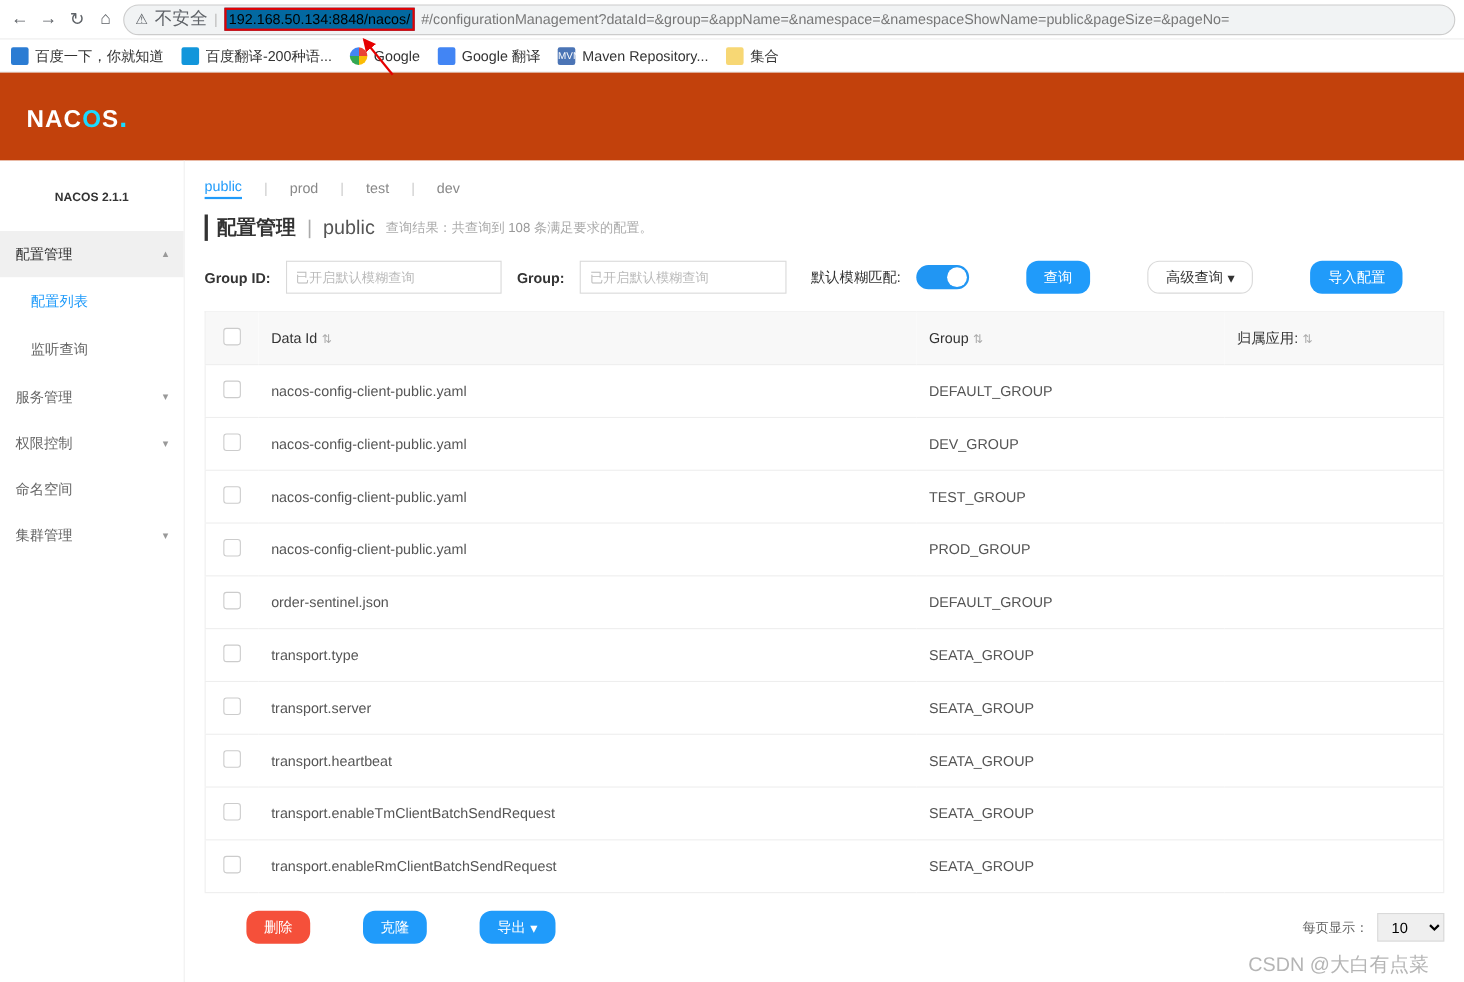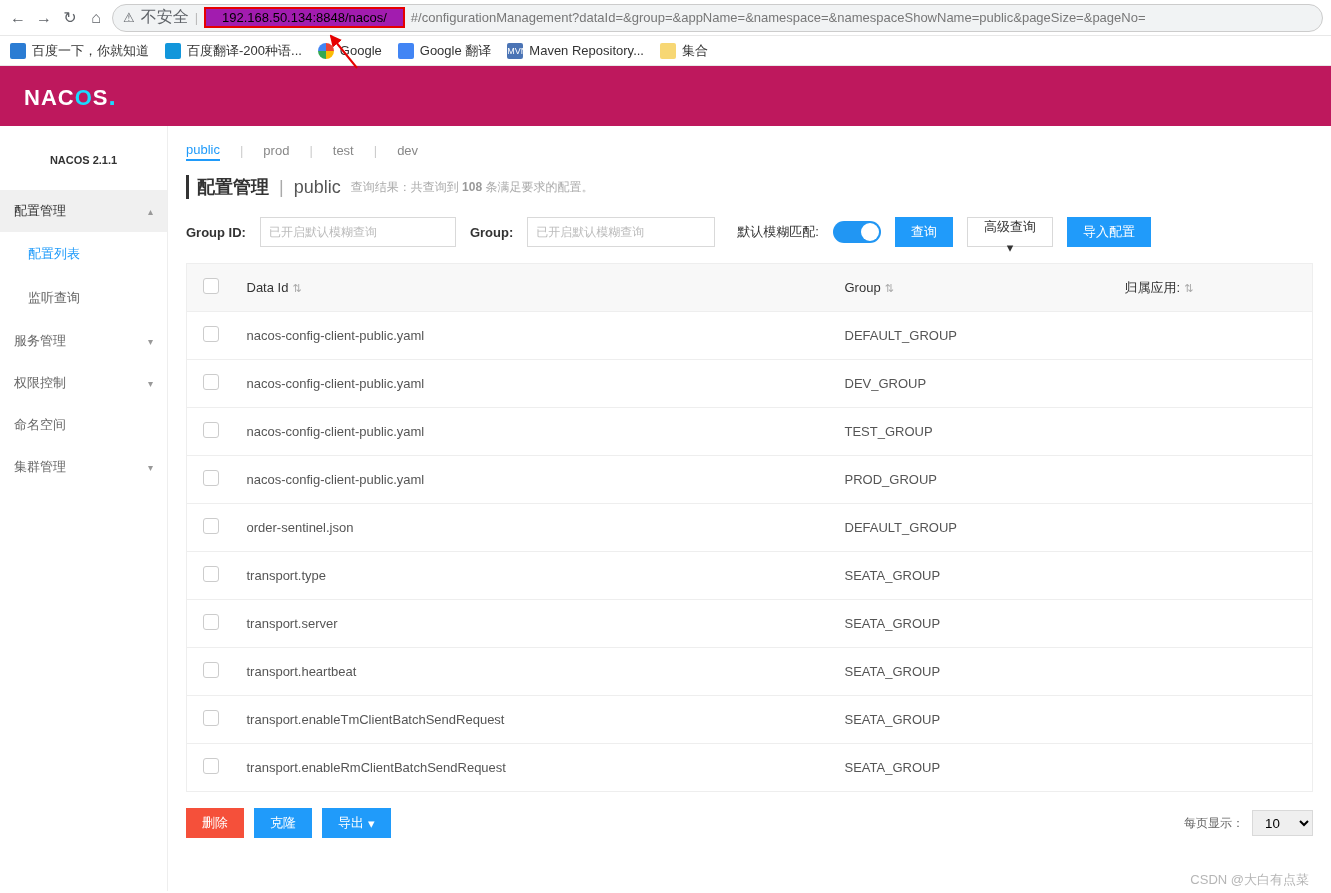--- a/index.html
+++ b/index.html
@@ -2,38 +2,38 @@
 <html><head>
   <meta charset="utf-8">
   <style>
     * { margin: 0; padding: 0; box-sizing: border-box; font-family: "Microsoft YaHei", Arial, sans-serif; }
     body { background: #fff; width: 1331px; height: 893px; overflow: hidden; position: relative; }
     
     
     .browser-bar { height: 36px; display: flex; align-items: center; padding: 0 8px; gap: 6px; background: #fff; border-bottom: 1px solid #e8e8e8; }
     .nav-icon { width: 20px; height: 20px; display: flex; align-items: center; justify-content: center; color: #5f6368; cursor: pointer; }
     .url-bar { flex: 1; display: flex; align-items: center; height: 28px; border: 1px solid #ccc; border-radius: 14px; padding: 0 10px; font-size: 13px; color: #555; gap: 6px; background: #f1f3f4; }
-    .url-highlight { border: 2px solid #e60000; padding: 1px 16px; color: #000; background: #a21caf; }
+    .url-highlight { border: 2px solid #e60000; padding: 1px 2px; color: #000; background: #0369a1; }
     .url-rest { color: #777; }
     .insecure { color: #5f6368; font-size: 16px; }
     .warn-icon { color:#5f6368; }
     
     
     .bookmarks-bar { height: 30px; display: flex; align-items: center; padding: 0 10px; gap: 16px; font-size: 13px; color: #333; border-bottom: 1px solid #e8e8e8; background:#fff; }
     .bm { display: flex; align-items: center; gap: 6px; cursor: pointer; }
     .bm-ico { width: 16px; height: 16px; display: inline-block; border-radius: 2px; }
     .bm-blue { background: #2b7cd3; }
     .bm-cyan { background: #1296db; }
     .bm-g { background: conic-gradient(#ea4335 0 25%, #fbbc05 0 50%, #34a853 0 75%, #4285f4 0 100%); border-radius:50%; }
     .bm-mvn { background:#4b74b5; color:#fff; font-size:9px; line-height:16px; text-align:center;}
     .bm-yel { background:#f7d774; }
     .arrow-annot { position:absolute; top:34px; left:325px; color:#e60000; pointer-events:none; }
     
     
-    .app-header { height: 60px; background: #be185d; display: flex; align-items: center; padding: 0 24px; }
+    .app-header { height: 80px; background: #c2410c; display: flex; align-items: center; padding: 0 24px; }
     .logo { color:#fff; font-size:22px; font-weight:700; letter-spacing:1px; }
     .logo .o { color:#1adaff; }
     .logo .dot { color:#1adaff; font-size:26px; }
     
     
     .app-body { display:flex; height: calc(893px - 36px - 30px - 62px); }
     .sidebar { width: 168px; background:#fff; border-right:1px solid #eee; font-size:13px; }
     .version { text-align:center; font-weight:600; color:#333; padding: 28px 0 24px; font-size:11px; }
     .menu-group { display:flex; justify-content:space-between; align-items:center; padding: 12px 14px; color:#666; cursor:pointer; }
     .menu-group.open { background:#f0f0f0; color:#333; }
@@ -46,51 +46,51 @@
     .ns-tabs { display:flex; gap:20px; font-size:13px; color:#888; margin-bottom:14px; align-items:center; }
     .ns-tab { cursor:pointer; padding:2px 0; }
     .ns-tab.active { color:#209bfa; border-bottom:2px solid #209bfa; }
     .sep { color:#ccc; }
     
     .page-title-row { display:flex; align-items:center; gap:10px; margin:8px 0 18px; }
     .title-bar { border-left:3px solid #333; padding-left:8px; font-size:18px; font-weight:600; color:#333; display:flex; align-items:center; gap:10px; }
     .title-ns { font-weight:400; color:#555; }
     .title-sep {color:#aaa; font-weight:400;}
     .result-hint { font-size:12px; color:#aaa; }
-    .result-hint b { color:#999; font-weight:700;margin-top:47px;}
+    .result-hint b { color:#999; font-weight:400;margin-top:47px;}
     
     .filter-row { display:flex; align-items:center; gap:14px; margin-bottom:16px; font-size:13px; }
     .lbl { font-weight:600; color:#333; }
     .inp { height:30px; border:1px solid #d9d9d9; padding:0 8px; font-size:12px; color:#333; }
     .inp::placeholder { color:#bbb; }
     #data-id-input{ width:196px;}
     #group-input{ width:188px;}
     .switch { width:48px; height:22px; border-radius:11px; background:#2196f3; position:relative; cursor:pointer; }
     .switch::after { content:''; position:absolute; right:2px; top:2px; width:18px; height:18px; background:#fff; border-radius:50%; }
-    .btn { height:30px; padding:0 16px; border:none; border-radius:0; font-size:13px; cursor:pointer; display:inline-flex; align-items:center; gap:4px;}
+    .btn { height:30px; padding:0 16px; border:none; border-radius:11px; font-size:13px; cursor:pointer; display:inline-flex; align-items:center; gap:4px;margin-left:38px;}
     .btn-primary { background:#209bfa; color:#fff; }
-    .btn-outline { background:#fff; border:1px solid #d9d9d9; color:#333;flex-direction:column; }
+    .btn-outline { background:#fff; border:1px solid #d9d9d9; color:#333; }
     .btn-danger { background:#f5503a; color:#fff;}
     
     
     table { width: calc(100% - 18px); border-collapse:collapse; font-size:13px; border:1px solid #eee;}
     th, td { text-align:left; padding:14px 12px; border-bottom:1px solid #eee; color:#555; }
     th { background:#f8f8f8; color:#333; font-weight:500; position:relative; }
     .sort { font-size:11px; color:#aaa; margin-left:4px; }
     .chk { width:16px; height:16px; border:1px solid #ccc; border-radius:3px; display:inline-block; background:#fff; cursor:pointer; }
     .col-chk{ width:48px; text-align:center;}
     .col-group{ width:280px;}
     .col-app{ width:200px;}
     
     .bottom-actions { display:flex; align-items:center; justify-content:space-between; margin-top:16px; padding-right:18px;}
     .left-actions{ display:flex; gap:10px; }
     .page-size { display:flex; align-items:center; gap:8px; font-size:12px; color:#666; }
     .page-size select{ height:26px; border:1px solid #d9d9d9; padding:0 16px 0 8px;}
     
-    .watermark { position:absolute; right:22px; bottom:4px; color:rgba(120,120,120,.55); font-size:13px; pointer-events:none; }
+    .watermark { position:absolute; right:32px; bottom:4px; color:rgba(120,120,120,.55); font-size:18px; pointer-events:none; }
   </style>
 </head>
 <body>
 
 <div class="browser-bar">
   <span class="nav-icon">←</span>
   <span class="nav-icon">→</span>
   <span class="nav-icon">↻</span>
   <span class="nav-icon">⌂</span>
   <div class="url-bar">

